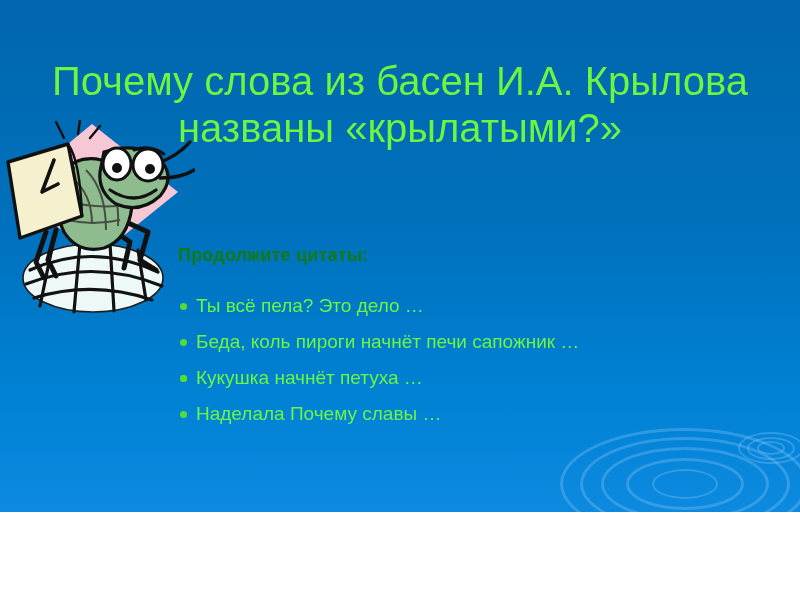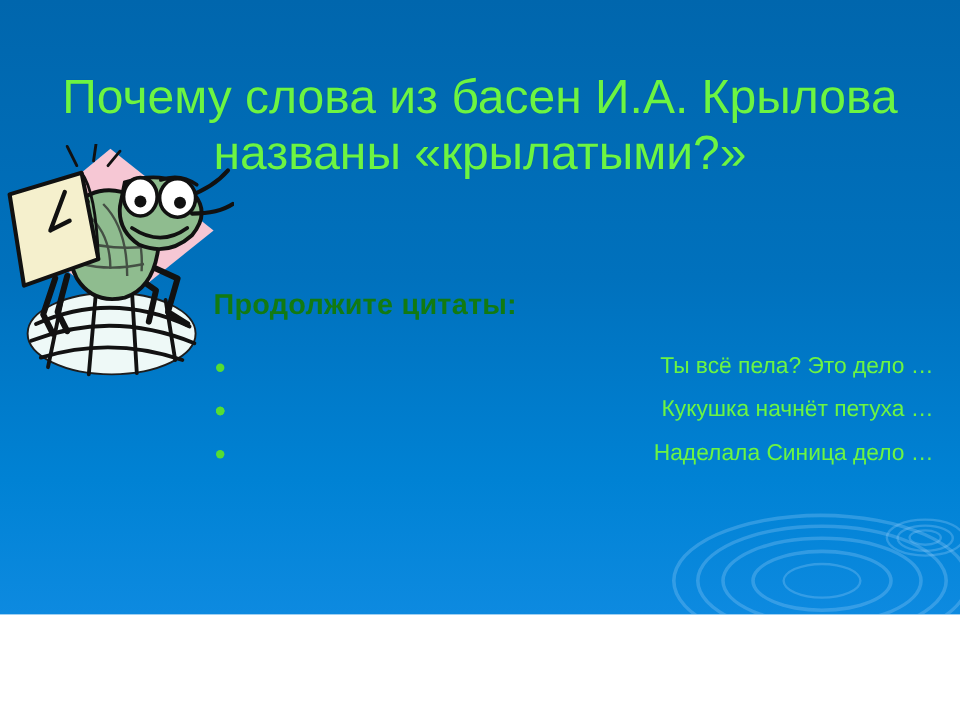--- a/index.html
+++ b/index.html
@@ -87,32 +87,31 @@
 
   
   #content {
     position: absolute;
     left: 178px;
     top: 238px;
     width: 600px;
     z-index: 6;
   }
   #subtitle {
-    font-size: 24px;
+    font-size: 18px;
     font-weight: bold;
     color: #127a12;
     line-height: 34px;
     margin: 0 0 16px 0;
     letter-spacing: 0.2px;
   }
   ul#quote-list {
     list-style: none;
     margin: 0;
     padding: 0;
-    text-align: right;
   }
   ul#quote-list li {
     position: relative;
     padding-left: 18px;
     font-size: 19px;
     line-height: 36px;
     color: #6cf542;
     white-space: nowrap;
   }
   ul#quote-list li .bullet {
@@ -215,28 +214,29 @@
   <div id="content">
     <div id="subtitle">Продолжите цитаты:</div>
 
     <ul id="quote-list">
       <li>
         <span class="bullet"></span>
         <span>Ты всё пела? Это дело …</span>
       </li>
       <li>
         <span class="bullet"></span>
+        <span>Беда, коль пироги начнёт печи сапожник …</span>
       </li>
       <li>
         <span class="bullet"></span>
       </li>
       <li>
         <span class="bullet"></span>
         <span>Кукушка начнёт петуха …</span>
       </li>
       <li>
         <span class="bullet"></span>
-        <span>Наделала Синица дело …</span>
+        <span>Наделала Почему славы …</span>
       </li>
     </ul>
   </div>
 
 </div>
 
 </body></html>

